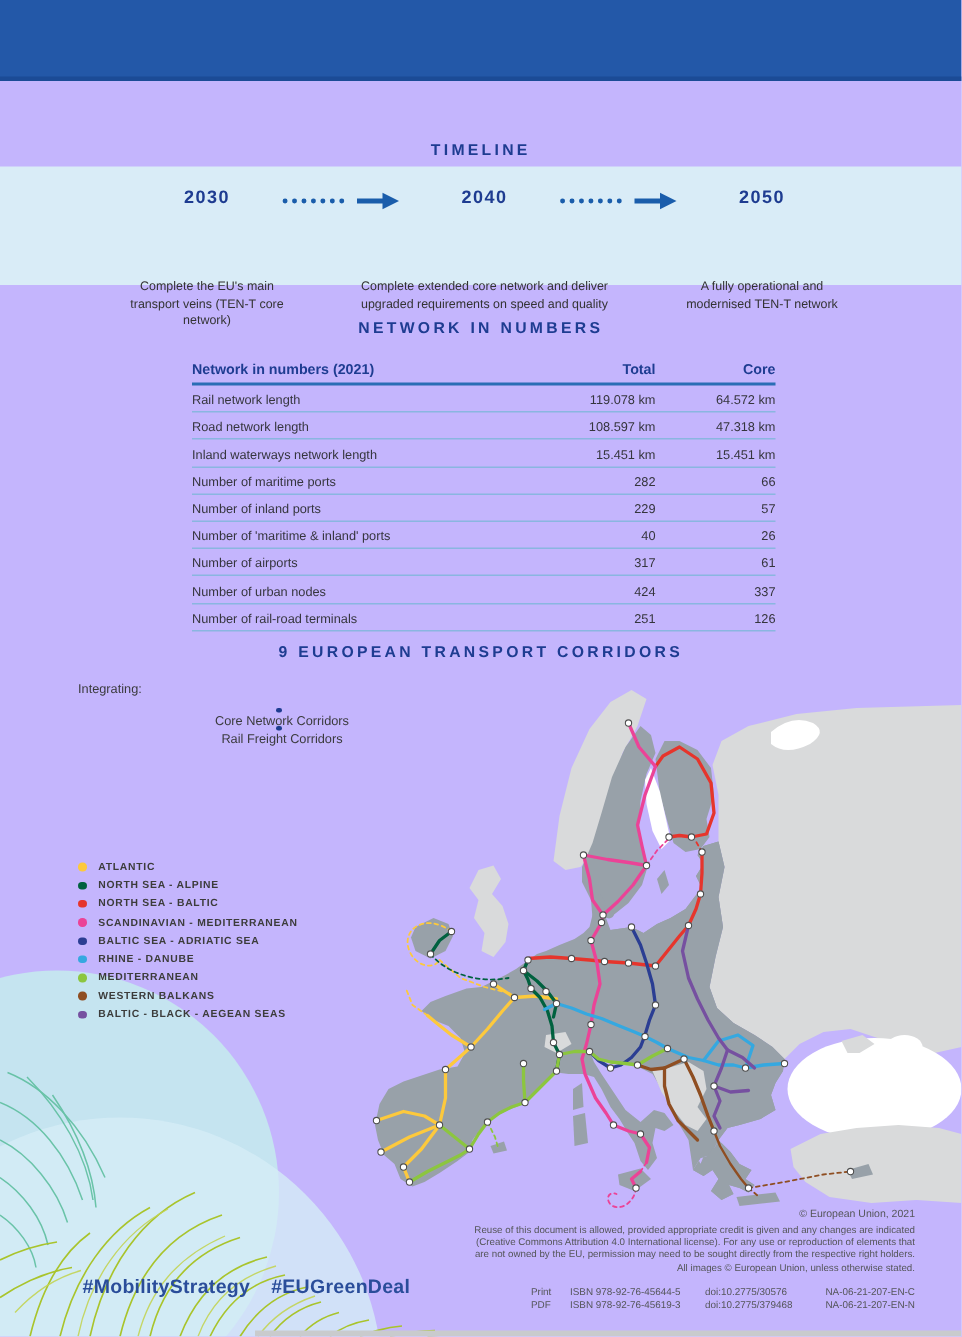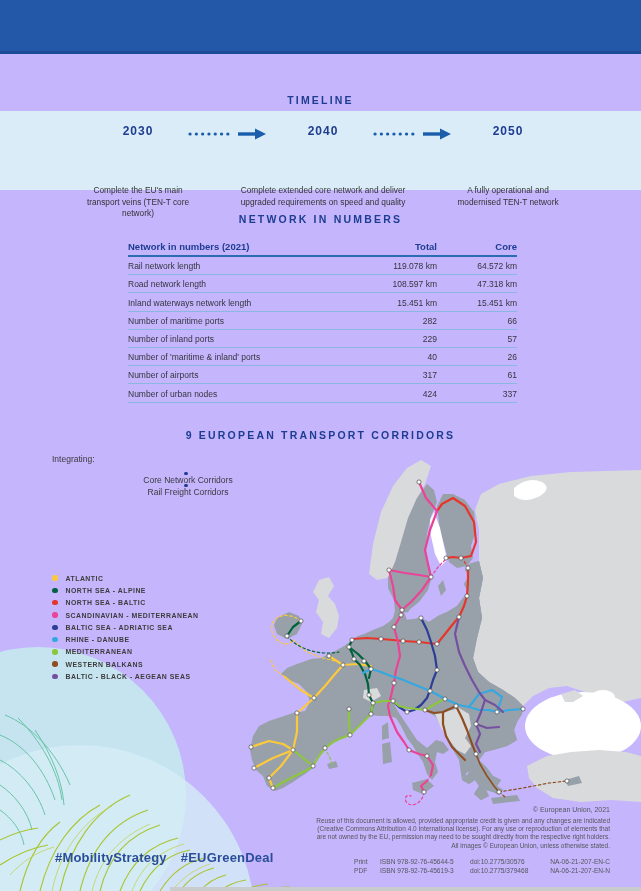--- a/index.html
+++ b/index.html
@@ -142,20 +142,25 @@
       </div>
     <div class="nn-row">
         <div class="nn-label">Number of airports</div>
         <div class="nn-total">317</div>
         <div class="nn-core">61</div>
       </div>
     <div class="nn-row">
         <div class="nn-label">Number of urban nodes</div>
         <div class="nn-total">424</div>
         <div class="nn-core">337</div>
+      </div>
+    <div class="nn-row">
+        <div class="nn-label">Number of rail-road terminals</div>
+        <div class="nn-total">251</div>
+        <div class="nn-core">126</div>
       </div>
   </div>
 
   <div class="sec-heading h-corridors">9 EUROPEAN TRANSPORT CORRIDORS</div>
 
   <div class="col-left">
     <div>Integrating:</div>
     <div class="bullets">
       <div class="bullet-row">
           <span class="bullet-dot"></span>

